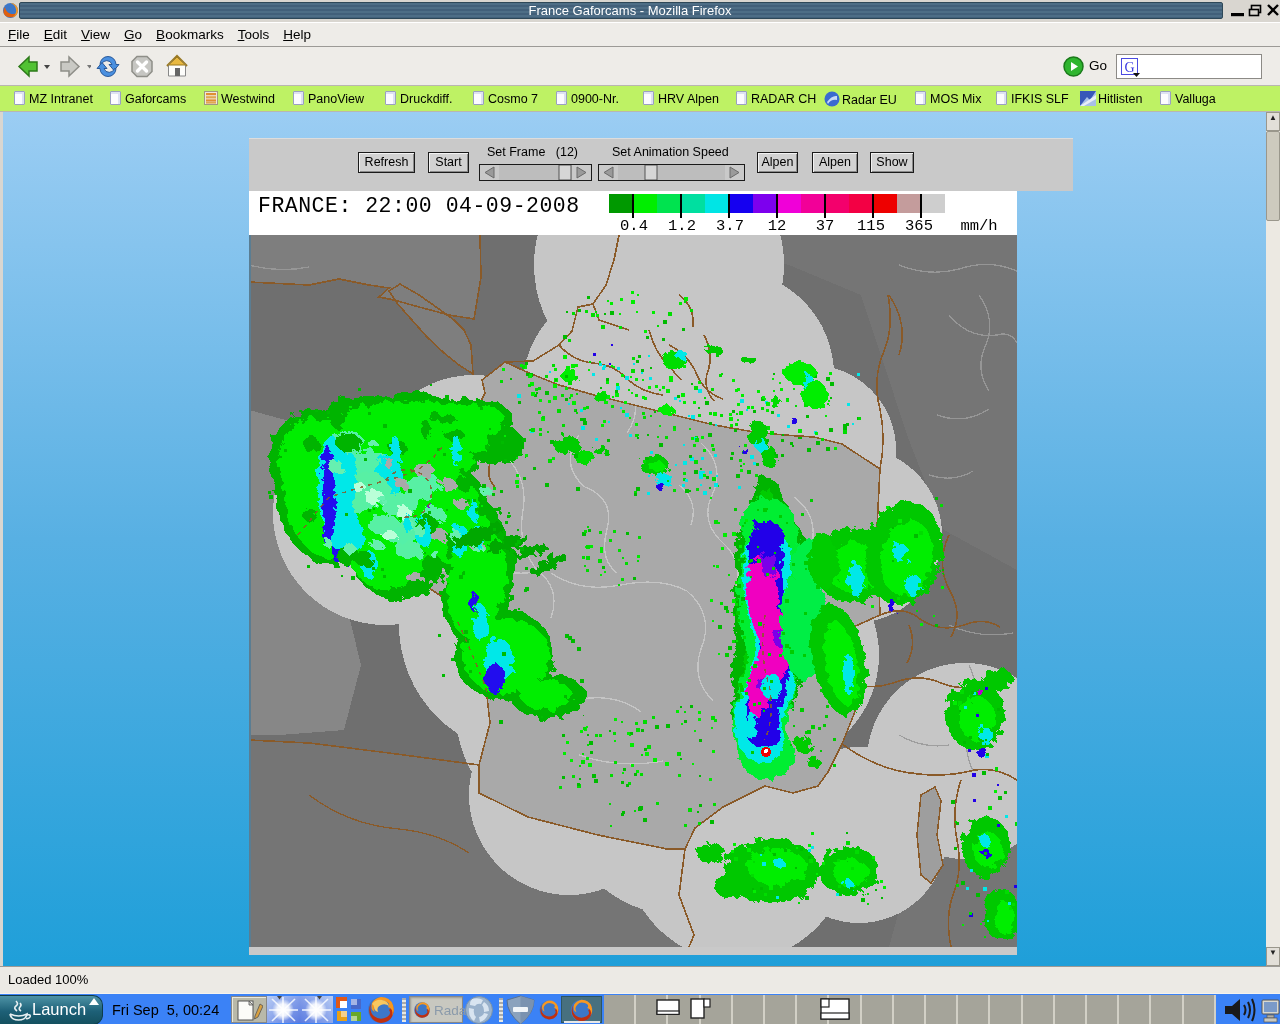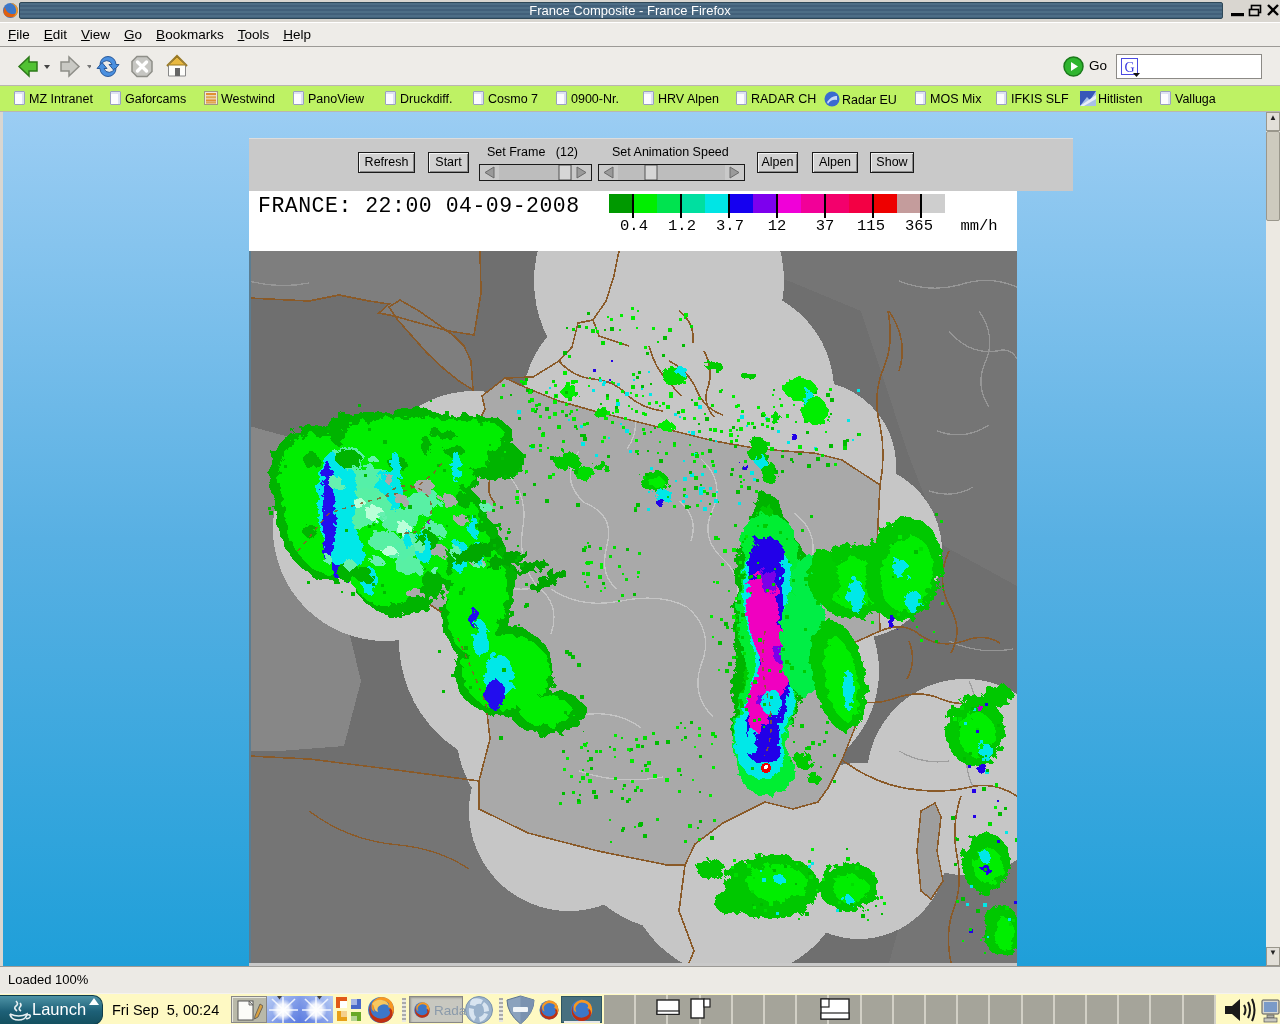--- a/index.html
+++ b/index.html
@@ -32,41 +32,41 @@
   
   #vscroll { left:1266px; top:112px; width:14px; height:854px; background:#ece9e2; }
   #vthumb { left:0px; top:19px; width:14px; height:90px; background:#cdcabe; border:1px solid #9a978c; border-radius:2px; }
   .sbtn { position:absolute; left:0; width:14px; height:19px; background:#e2dfd8; border:1px solid #9a978c; font-size:8px; text-align:center; color:#222; }
   
   #applet { left:246px; top:26px; width:768px; }
   #controls { width:824px; height:53px; background:#c9c9c9; position:relative; border-top:1px solid #ddd; }
   .jbtn { position:absolute; height:21px; background:#d2d2d2; border:1px solid #1a1a1a; box-shadow:inset 1px 1px 0 #f2f2f2, inset -1px -1px 0 #8a8a8a; font-size:12.5px; text-align:center; color:#000; font-family:"Liberation Sans",sans-serif; padding-top:2px; }
   .jlabel { position:absolute; font-size:12.5px; color:#000; }
   .jscroll { position:absolute; height:17px; background:#bdbdbd; border:1px solid #1a1a1a; }
-  #whitebar { width:768px; height:60px; background:#fff; position:relative; }
+  #whitebar { width:768px; height:44px; background:#fff; position:relative; }
   #appletdate { position:absolute; left:9px; top:3px; font-family:"Liberation Mono",monospace; font-size:21.5px; color:#000; letter-spacing:0.5px; }
   #legend { position:absolute; left:0; top:0; width:768px; height:45px; }
   #mapbox { width:768px; height:712px; position:relative; background:#717171; }
   #mapstrip { width:768px; height:8px; background:#c9c9c9; }
   
   #statusbar { left:0; top:966px; width:1280px; height:27px; background:#eceae5; border-top:1px solid #9c9a96; }
   #statusbar span { display:inline-block; margin:5px 0 0 8px; font-size:13px; color:#000; }
   
-  #taskbar { left:0; top:993px; width:1280px; height:31px; background:#fef9c3; border-top:1px solid #f5f3ee; }
+  #taskbar { left:0; top:993px; width:1280px; height:31px; background:#3b82f6; border-top:1px solid #f5f3ee; }
 </style>
 </head>
 <body>
   <div class="abs" id="titlebar">
     <svg class="abs" style="left:2px;top:2px" width="17" height="17" viewBox="0 0 17 17">
       <circle cx="8.5" cy="8.5" r="7.5" fill="#3d77c8"></circle>
       <path d="M2 12 A7.5 7.5 0 0 0 15 11 A8 8 0 0 1 3 5 A7.5 7.5 0 0 0 2 12" fill="#e06010"></path>
       <path d="M8.5 1 A7.5 7.5 0 0 1 16 8.5 A7.5 7.5 0 0 1 10 15.5 A8 8 0 0 0 12 3" fill="#f89820"></path>
     </svg>
     <div class="abs" id="titleblue"></div>
-    <div class="abs" id="titletext">France Composite - France Firefox</div>
+    <div class="abs" id="titletext">France Gaforcams - Mozilla Firefox</div>
     <svg class="abs" style="left:1230px;top:12px" width="16" height="6">
       <rect x="1" y="1" width="13" height="3.2" fill="#000"></rect>
     </svg>
     <svg class="abs" style="left:1248px;top:4px" width="14" height="13">
       <rect x="3.5" y="1.5" width="9" height="7" fill="none" stroke="#000" stroke-width="1.6"></rect>
       <rect x="1.5" y="5.5" width="9" height="6" fill="#d9d6d0" stroke="#000" stroke-width="1.6"></rect>
     </svg>
     <svg class="abs" style="left:1266px;top:3px" width="14" height="14">
       <path d="M2 2 L12 12 M12 2 L2 12" stroke="#000" stroke-width="2.4"></path>
     </svg>

